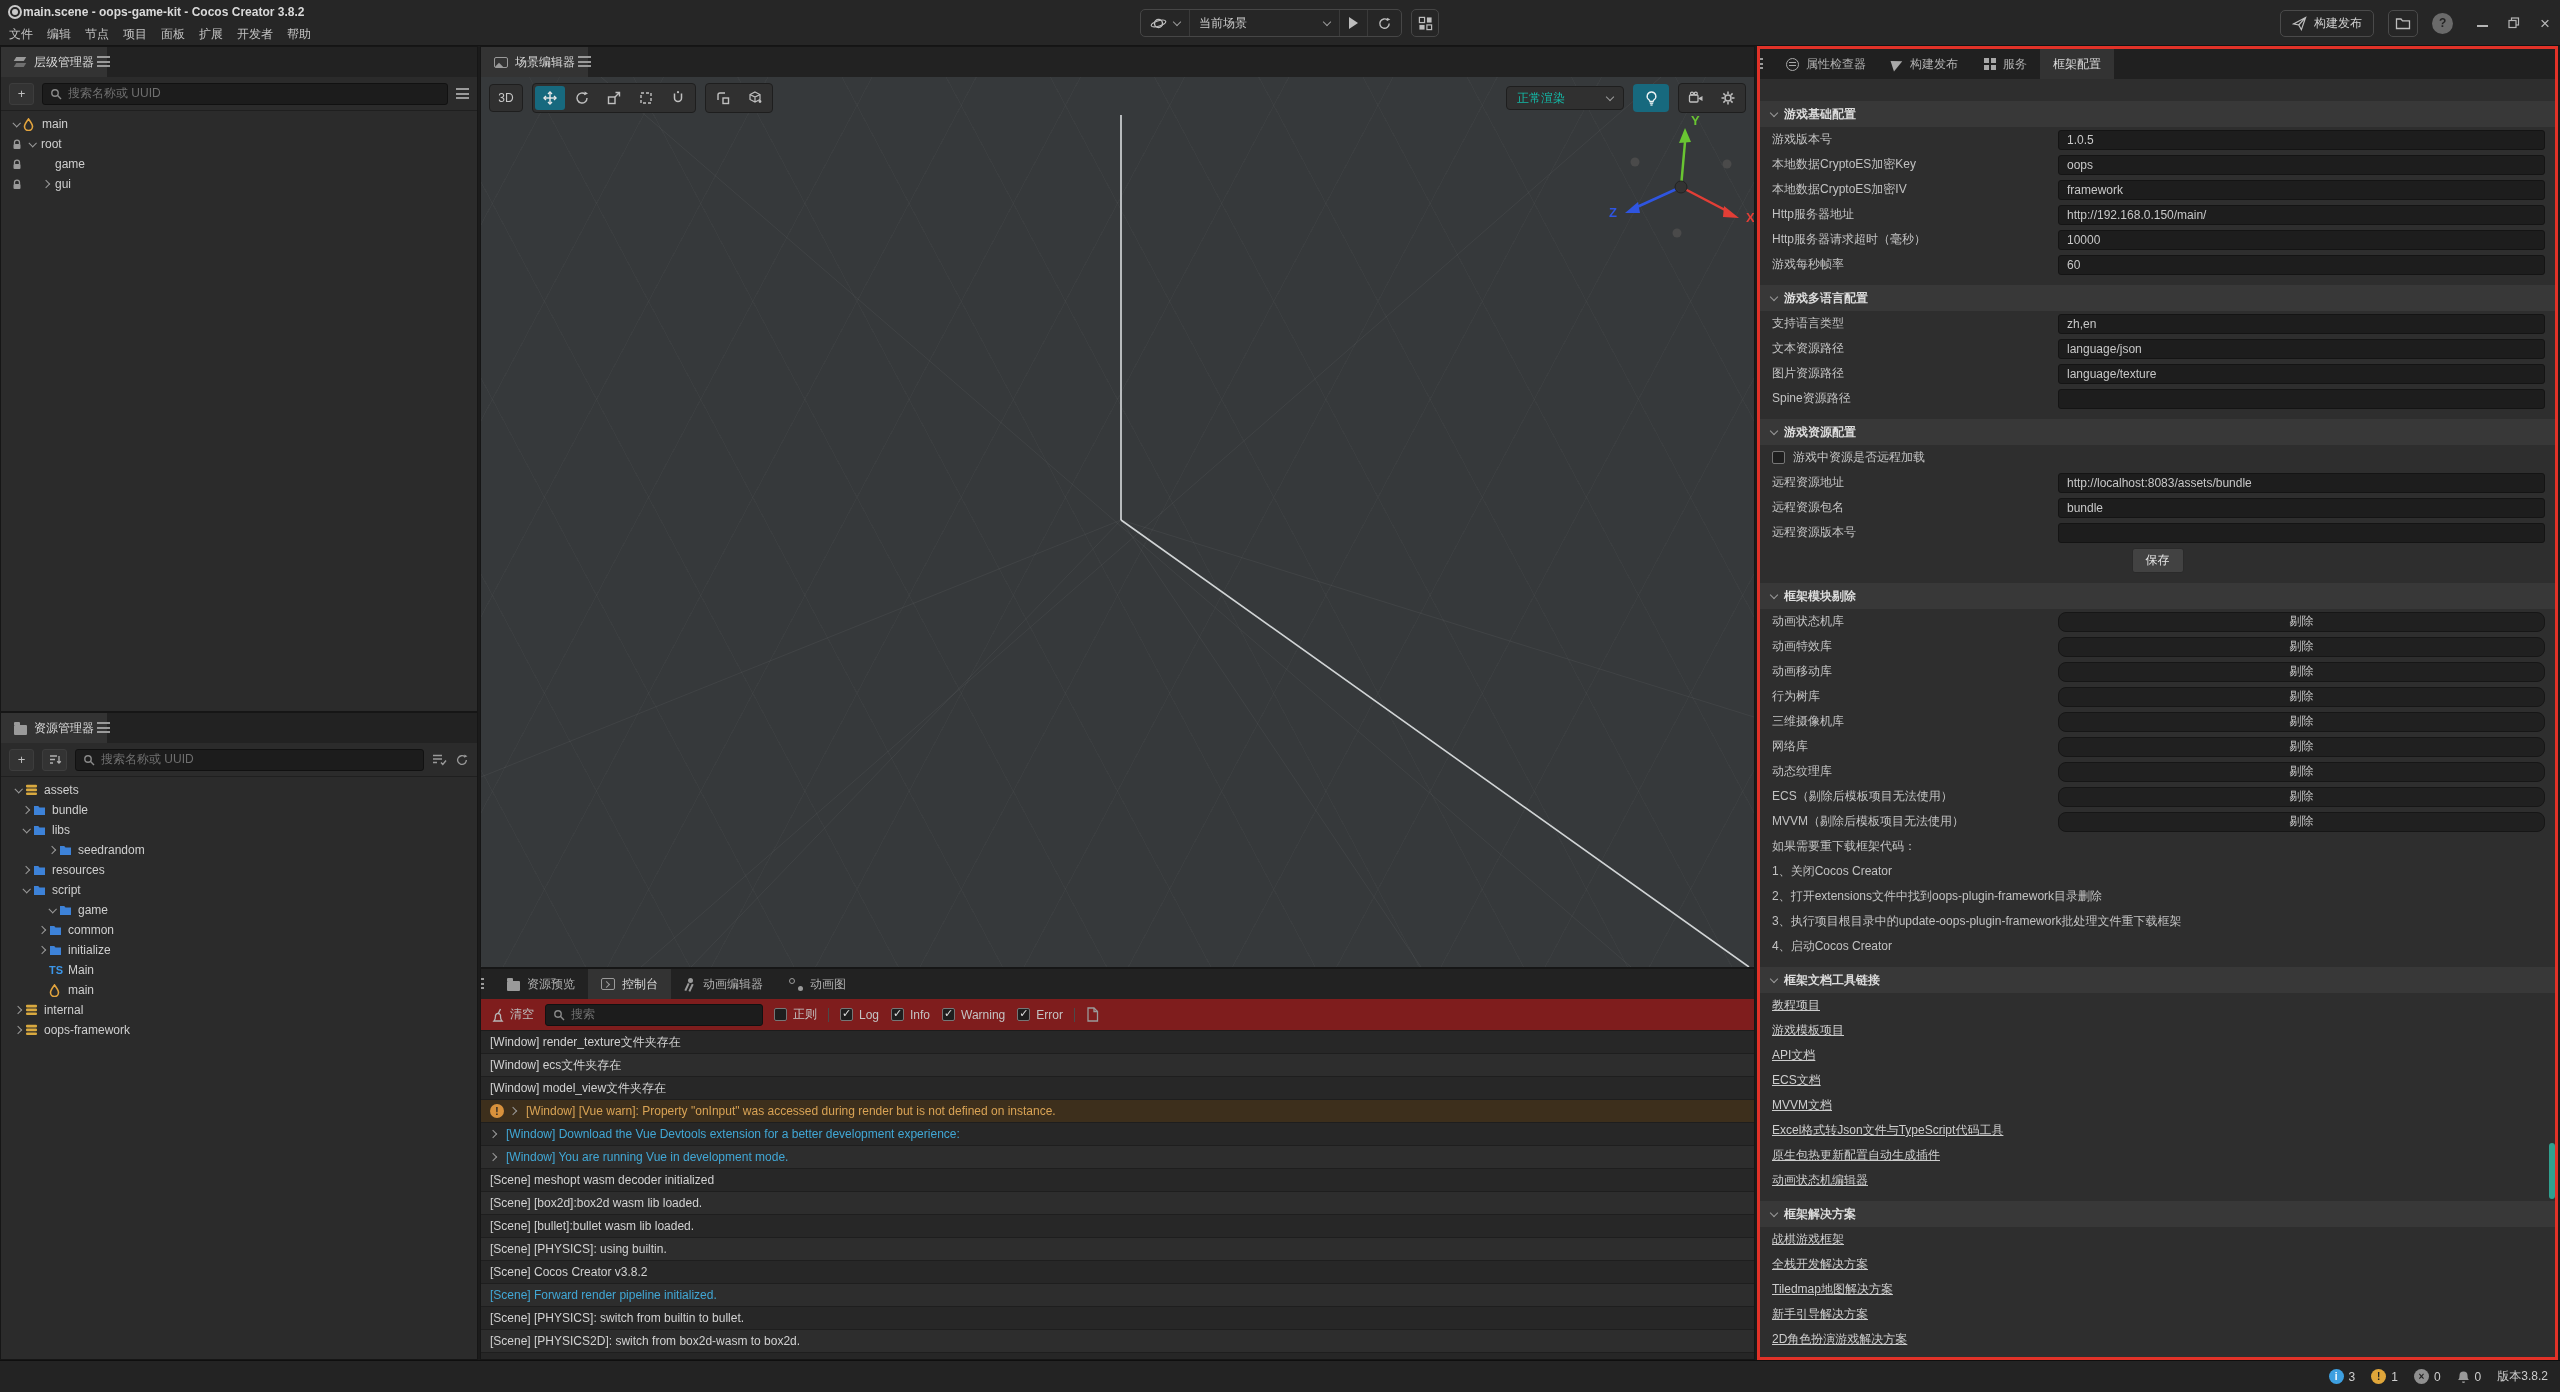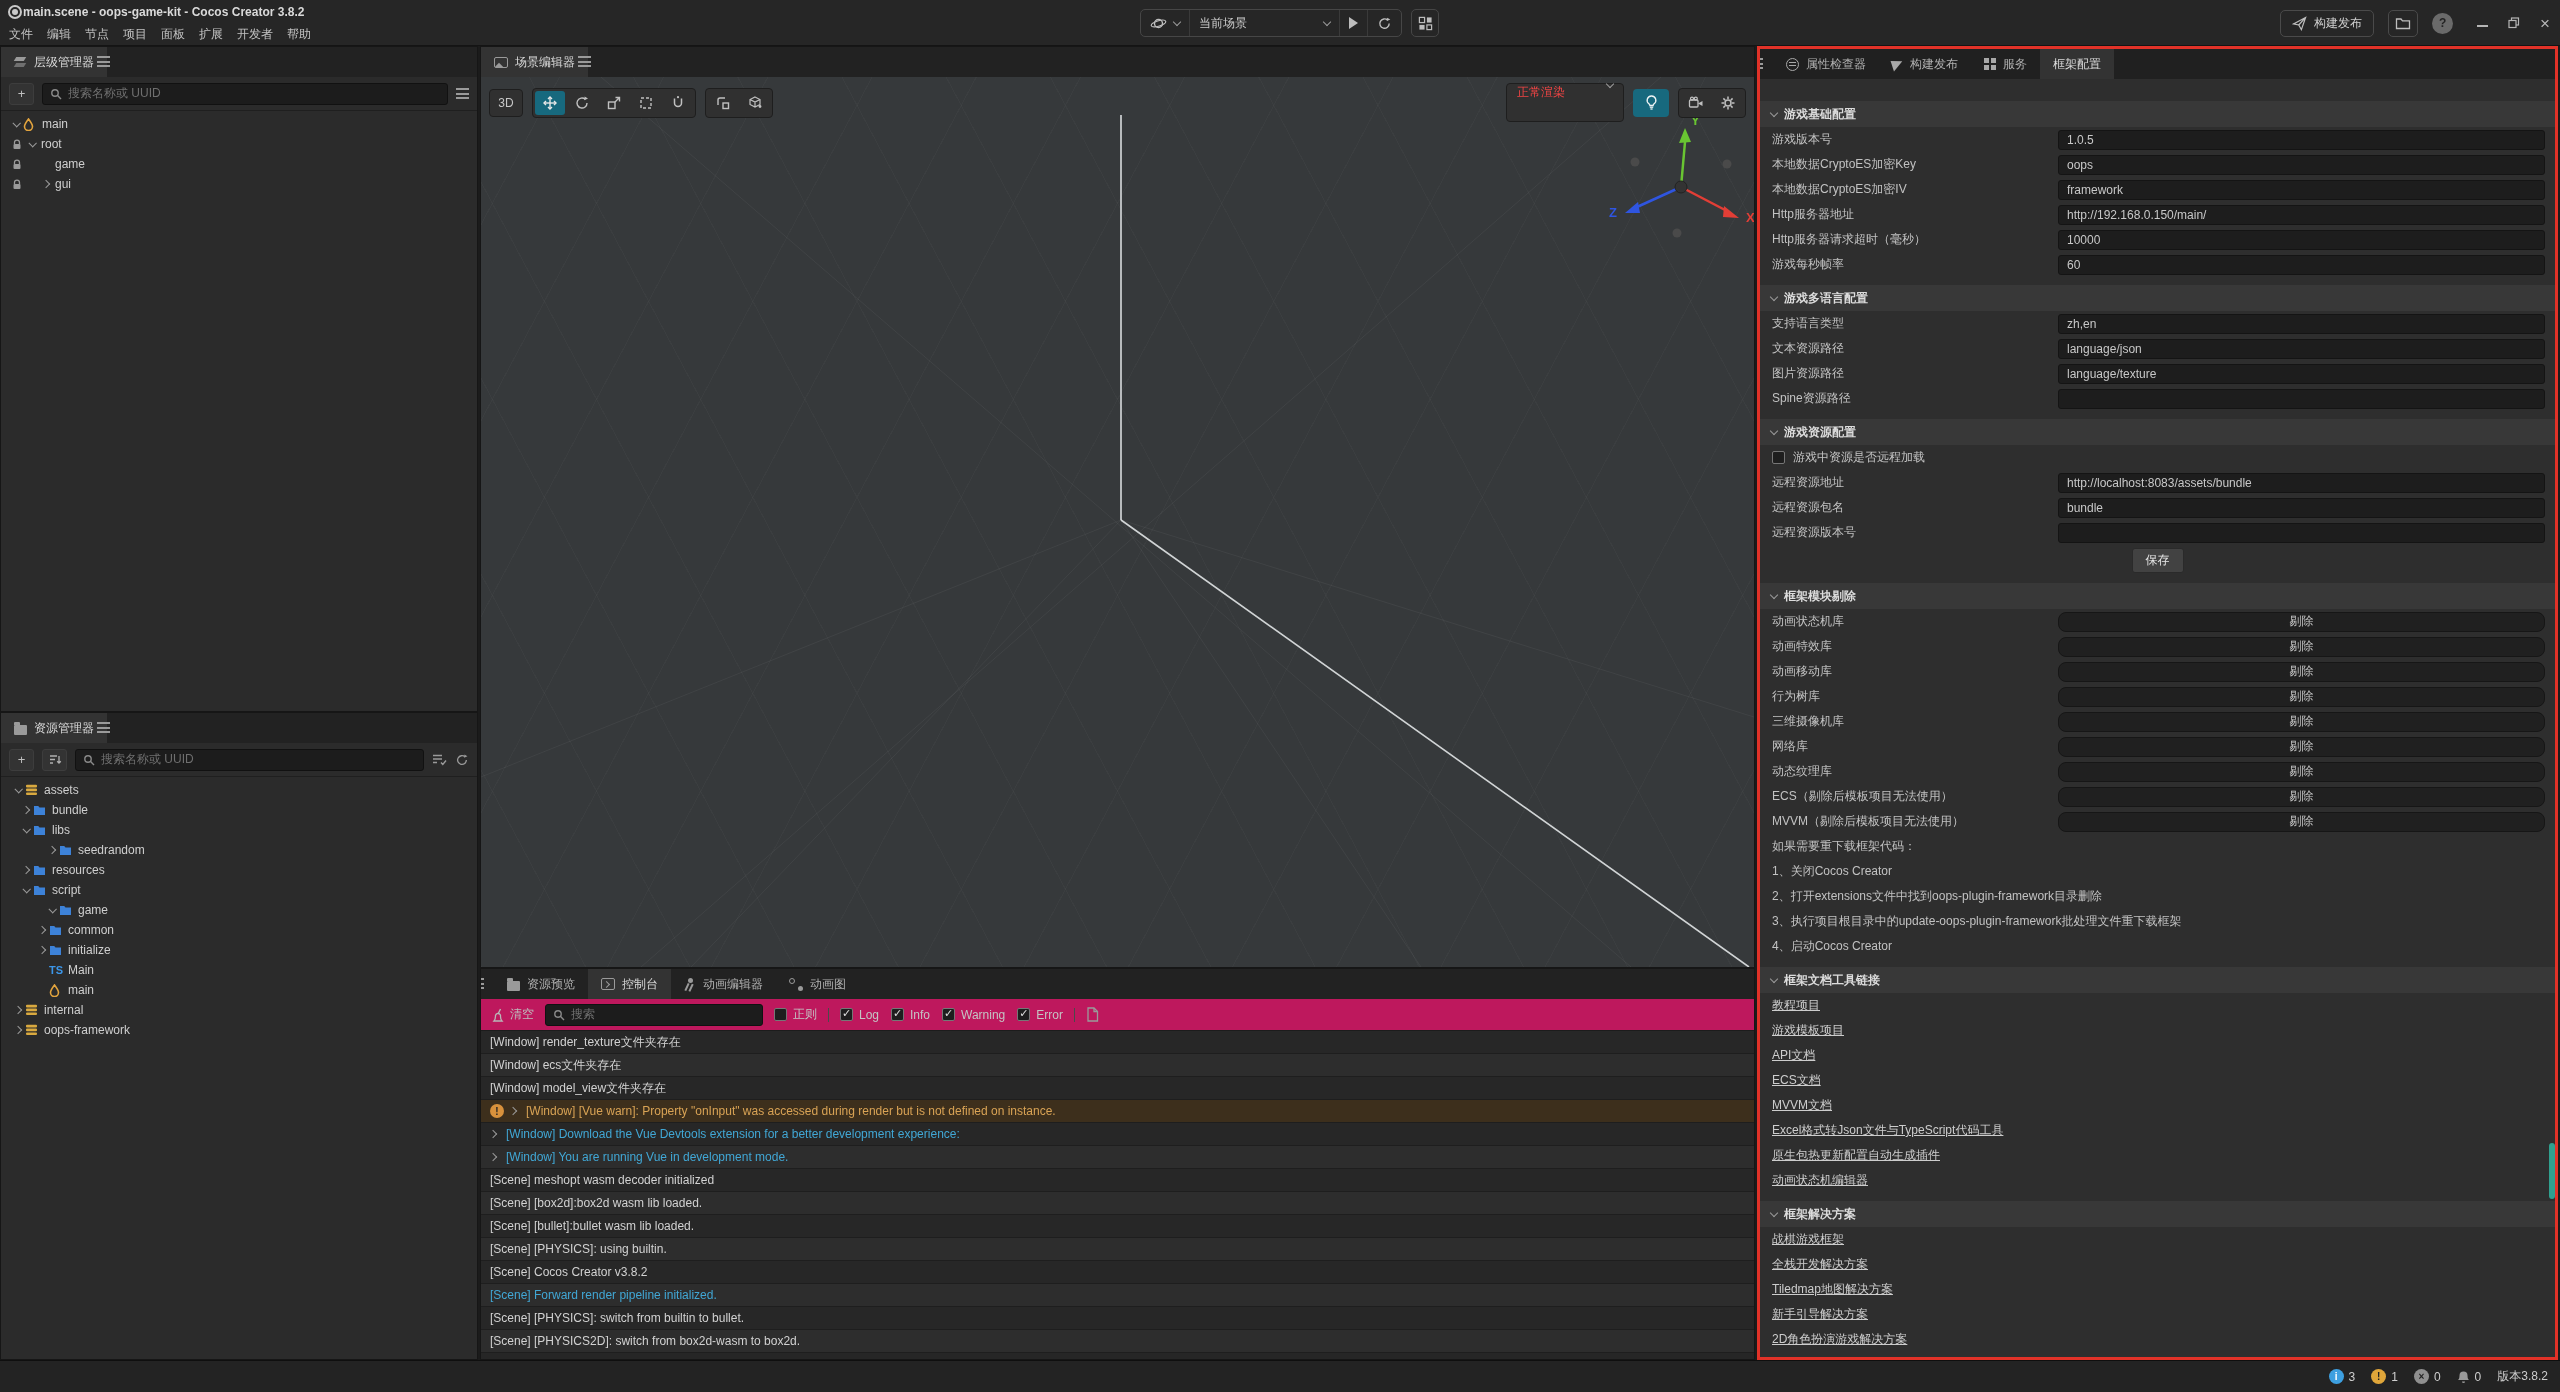--- a/index.html
+++ b/index.html
@@ -74,29 +74,29 @@
   .viewport{position:absolute;left:0;right:0;top:30px;bottom:0;background-color:#36393b;
     background-image:repeating-linear-gradient(62deg,rgba(255,255,255,.025) 0 1px,transparent 1px 92px),
                      repeating-linear-gradient(-62deg,rgba(255,255,255,.025) 0 1px,transparent 1px 92px)}
   .scene-tools{position:absolute;left:8px;right:8px;top:6px;display:flex;align-items:center;gap:9px}
   .s3d{width:34px;height:28px;border:1px solid #1e1e1e;background:#303030;border-radius:4px;color:#c6c6c6;
        display:flex;align-items:center;justify-content:center}
   .sgroup{display:flex;align-items:center;gap:2px;background:#303030;border:1px solid #1e1e1e;border-radius:4px;padding:2px}
   .stool{width:30px;height:24px;border-radius:3px;display:flex;align-items:center;justify-content:center}
   .stool.active{background:#17697e}
   .spacer{flex:1}
-  .sselect{height:39px;min-width:118px;background:#303030;border:1px solid #1e1e1e;border-radius:4px;display:flex;
-           justify-content:space-between;gap:14px;padding:0 10px;color:#ef4444}
+  .sselect{height:24px;min-width:118px;background:#303030;border:1px solid #1e1e1e;border-radius:4px;display:flex;
+           align-items:center;justify-content:space-between;gap:14px;padding:0 10px;color:#14b8a6}
   .sbulb{width:36px;height:28px;background:#17697e;border-radius:4px;display:flex;align-items:center;justify-content:center}
   .gizmo-svg{position:absolute;left:1115px;top:33px}
   .gizmo-svg text{font-size:13px;font-weight:bold;font-family:"Liberation Sans",sans-serif}
   .vplines{position:absolute;left:0;top:0}
 
   
-  .ctoolbar{height:32px;flex:none;display:flex;align-items:center;gap:11px;padding:0 10px;background:#be185d;border-bottom:1px solid #1c1c1c}
+  .ctoolbar{height:32px;flex:none;display:flex;align-items:center;gap:11px;padding:0 10px;background:#7f1d1d;border-bottom:1px solid #1c1c1c}
   .cbtn{display:flex;align-items:center;gap:5px;color:#bdbdbd}
   .csearch{flex:none;width:218px}
   .vsep{width:1px;height:14px;background:#4a4a4a}
   .cb{width:13px;height:13px;border:1px solid #767676;border-radius:2px;background:#1e1e1e;position:relative;flex:none}
   .cbrow{display:flex;align-items:center;gap:6px;color:#c4c4c4}
   .cbrow[data-checked="true"] .cb::after{content:"✓";position:absolute;left:1px;top:-2px;font-size:11px;color:#e0e0e0}
   .clogs{flex:1;background:#262626;overflow:hidden}
   .logrow{height:23px;display:flex;align-items:center;gap:6px;padding:0 9px;border-bottom:1px solid #1e1e1e;color:#d2d2d2}
   .clogs .logrow:nth-child(even){background:#2d2d2d}
   .clogs .logrow:nth-child(odd){background:#272727}

